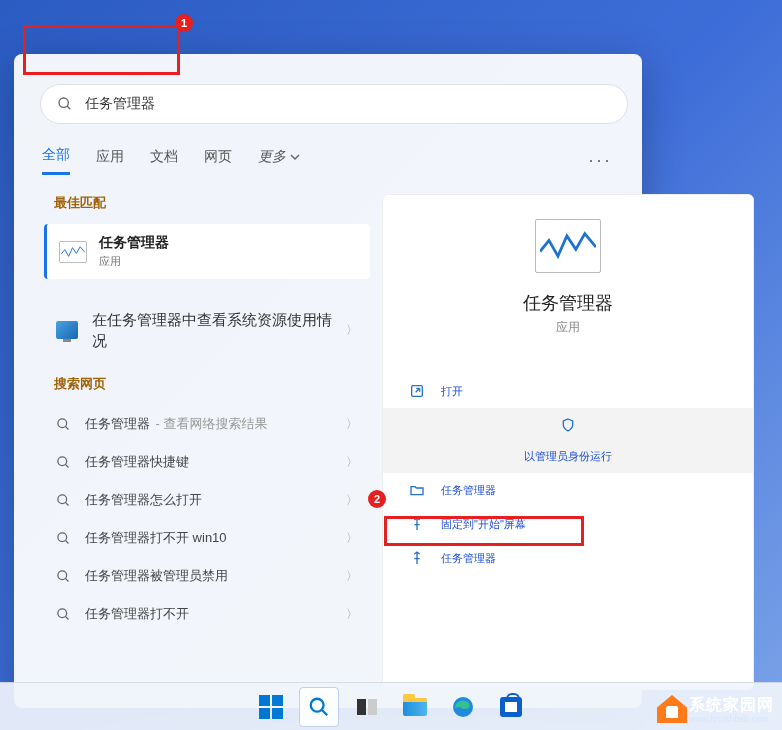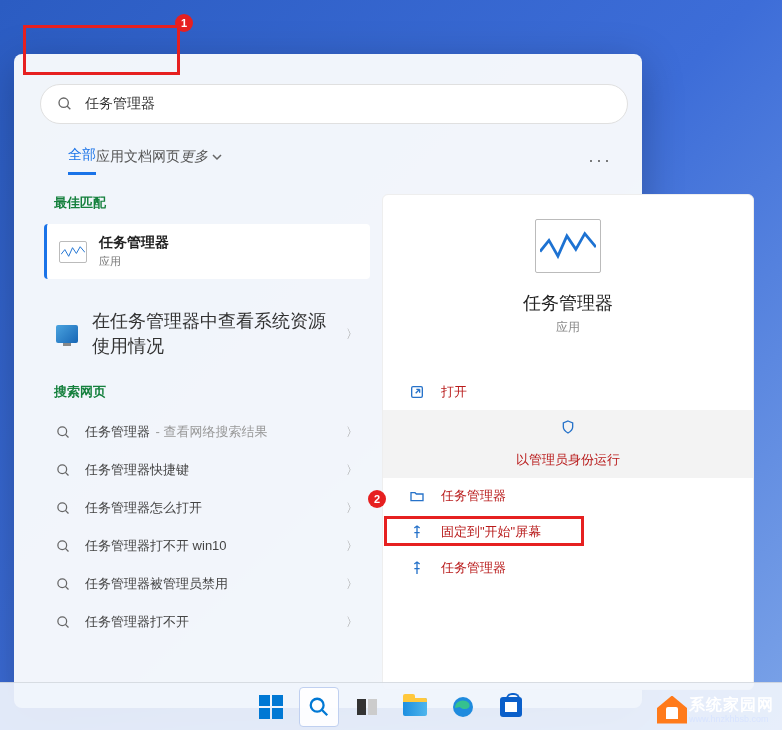--- a/index.html
+++ b/index.html
@@ -44,22 +44,23 @@
       border: none;
       outline: none;
       font-size: 14px;
       flex: 1;
       background: transparent;
       color: #333;
     }
     .tabs {
       position: absolute;
       top: 92px;
-      left: 54px;
-      display: flex;
+      left: 28px;
+      display: flex;
+      gap: 26px;
       align-items: center;
       font-size: 14px;
       color: #555;
     }
     .tab { cursor: pointer; padding-bottom: 8px; }
     .tab.active { color: #1a73e8; border-bottom: 3px solid #1a73e8; font-weight: 500; }
     .tab-more { display: flex; align-items: center; gap: 4px; font-style: italic; }
     .more-dots {
       position: absolute;
       top: 96px;
@@ -71,21 +72,21 @@
     }
     .left-col {
       position: absolute;
       top: 140px;
       left: 30px;
       width: 326px;
     }
     .section-label {
       font-size: 13px;
       font-weight: 600;
-      color: #15803d;
+      color: #a16207;
       margin-bottom: 12px;
       padding-left: 10px;
     }
     .best-match {
       background: #fff;
       border-radius: 4px;
       border-left: 3px solid #1a73e8;
       padding: 10px 12px;
       display: flex;
       align-items: center;
@@ -103,21 +104,21 @@
     .bm-title { font-size: 14px; font-weight: 600; color: #222; }
     .bm-sub { font-size: 11px; color: #777; margin-top: 2px; }
     .setting-item {
       display: flex;
       align-items: center;
       padding: 10px 12px;
       gap: 14px;
       cursor: pointer;
       position: relative;
     }
-    .setting-item .txt { font-size: 18px; color: #333; flex: 1; line-height: 1.4; }
+    .setting-item .txt { font-size: 15px; color: #333; flex: 1; line-height: 1.4; }
     .setting-item .chev { color: #999; font-size: 12px; }
     .monitor-icon {
       width: 22px; height: 18px;
       background: linear-gradient(135deg,#4aa3df,#1766b5);
       border-radius: 2px;
       position: relative;
     }
     .monitor-icon::after {
       content: ""; position: absolute; bottom: -3px; left: 7px;
       width: 8px; height: 3px; background: #888;
@@ -156,22 +157,22 @@
     }
     .tm-icon-lg svg { width: 56px; height: 40px; }
     .app-title { font-size: 18px; color: #222; margin-bottom: 4px; }
     .app-sub { font-size: 12px; color: #888; }
     .actions { margin-top: 38px; }
     .action-item {
       display: flex;
       align-items: center;
       padding: 9px 26px;
       gap: 16px;
-      font-size: 13px;
-      color: #b91c1c;
+      font-size: 11px;
+      color: #1d4ed8;
       cursor: pointer;
     }
     .action-item svg { width: 16px; height: 16px; }
     .ai-highlight { background: #f3f3f3; flex-direction: column; }
     
     .anno-box1 {
       position: absolute;
       top: 25px; left: 23px;
       width: 157px; height: 50px;
       border: 3px solid #e62020;
@@ -252,21 +253,21 @@
     }
     .tb-store::after {
       content:""; position:absolute; top:5px; left:5px; width:12px; height:10px;
       display:grid; grid-template:1fr 1fr/1fr 1fr; gap:1px;
       background: linear-gradient(#fff,#fff); 
     }
     
     .watermark {
       position: absolute;
       bottom: 6px; right: 8px;
-      display: flex; align-items: center; gap: 2px;
+      display: flex; align-items: flex-start; gap: 2px;
       color: #fff;
     }
     .wm-logo {
       width: 30px; height: 28px;
       background: #ff7a1a;
       clip-path: polygon(50% 0, 100% 45%, 100% 100%, 0 100%, 0 45%);
       position: relative;
     }
     .wm-logo::after {
       content:""; position:absolute; top:11px; left:9px;

